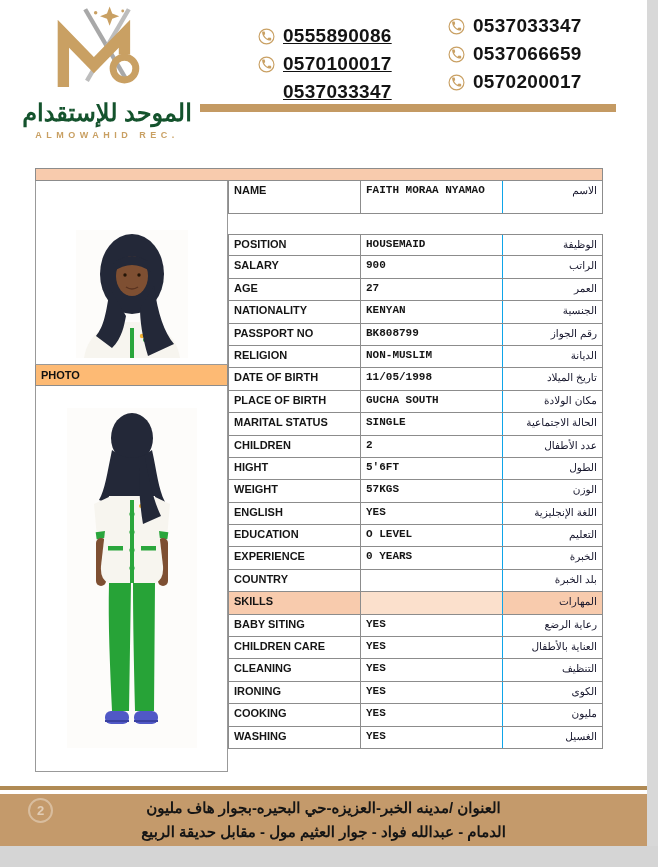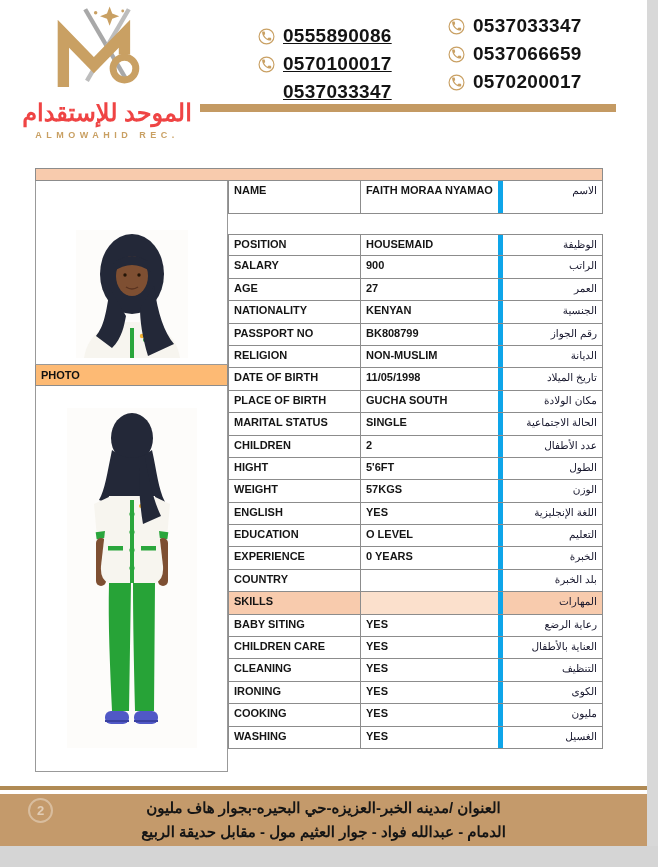--- a/index.html
+++ b/index.html
@@ -4,21 +4,21 @@
 <style>
   * { margin:0; padding:0; box-sizing:border-box; }
   html,body { background:#ffffff; }
   .page {
     position:relative; width:658px; height:867px; background:#ffffff;
     overflow:hidden; font-family:"Liberation Sans", sans-serif; color:#111;
   }
   
   .logo-wrap { position:absolute; left:12px; top:4px; width:190px; text-align:center; }
   .logo-mark { display:block; margin:0 auto; }
-  .logo-ar { font-size:24px; font-weight:bold; color:#ef4444; direction:rtl; line-height:1.1; }
+  .logo-ar { font-size:24px; font-weight:bold; color:#14532d; direction:rtl; line-height:1.1; }
   .logo-en { font-size:9px; letter-spacing:4.5px; color:#c9a063; font-weight:bold; margin-top:4px; }
   .phone-col { position:absolute; }
   .phone-col.one { left:258px; top:22px;text-decoration:underline; }
   .phone-col.two { left:448px; top:12px; }
   .phone-row { display:flex; align-items:center; gap:8px; height:28px; }
   .phone-num { font-size:19px; font-weight:bold; color:#141414; letter-spacing:.3px; }
   .phone-ico { width:17px; height:17px; flex:0 0 17px; }
   .phone-ico.ghost { visibility:hidden; }
   .hdr-bar { position:absolute; left:200px; top:104px; width:416px; height:8px; background:#c49a63; }
   
@@ -33,21 +33,21 @@
   .body-box { height:386px; border:1px solid #999; border-top:none; background:#fff;
               display:flex; justify-content:center; align-items:flex-start; padding-top:22px; }
   .rightcol { width:375px; }
   .trow { display:flex; border:1px solid #8c8c8c; border-top:none; height:22.4px; background:#fff; }
   .trow.name { height:33px; }
   .trow.bt { border-top:1px solid #8c8c8c; }
   .row-gap { height:20px; }
   .trow .c { padding:3px 4px 0 5px; font-size:11px; font-weight:bold; color:#151515;
              overflow:hidden; white-space:nowrap; }
   .c.lab { width:132px; border-right:1px solid #8c8c8c; }
-  .c.val { width:142px; border-right:5px solid #0ea5e9; }
+  .c.val { width:142px; border-right:1px solid #0ea5e9;font-family:Liberation Mono, monospace; }
   .c.ara { flex:1; direction:rtl; text-align:right; font-weight:normal; font-size:10.5px;
            color:#16162c; padding:3px 5px 0 3px; }
   .trow.hl { background:#f8cbad; }
   .trow.hl .c.val { background:#fbe0cc; }
   
   .f-line { position:absolute; left:0; top:786px; width:647px; height:4px; background:#b08a54; }
   .f-band { position:absolute; left:0; top:794px; width:647px; height:52px; background:#c49a6b;
             direction:rtl; text-align:center; font-weight:bold; font-size:15px; line-height:24px;
             color:#151515; padding-top:2px; }
   .f-badge { position:absolute; left:28px; top:4px; width:25px; height:25px; border-radius:50%;

